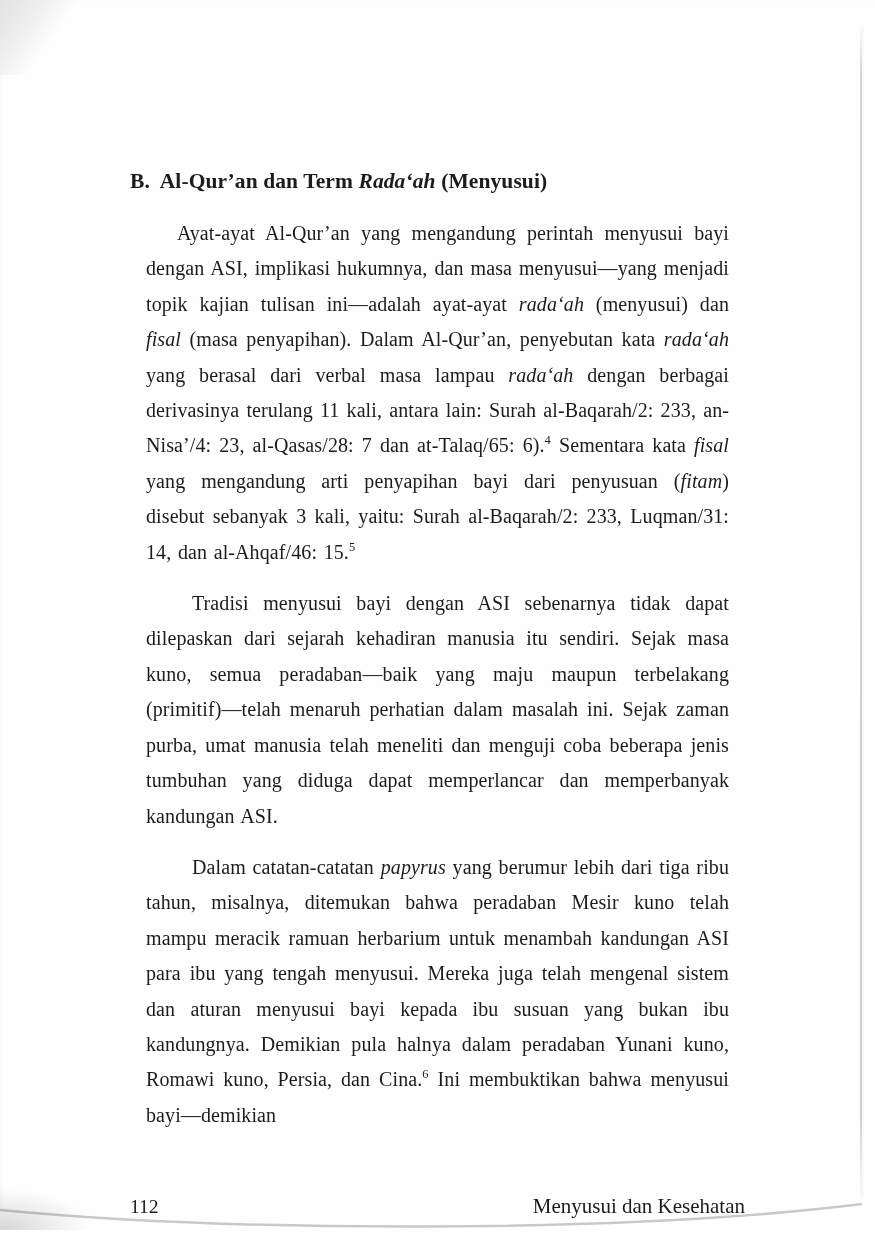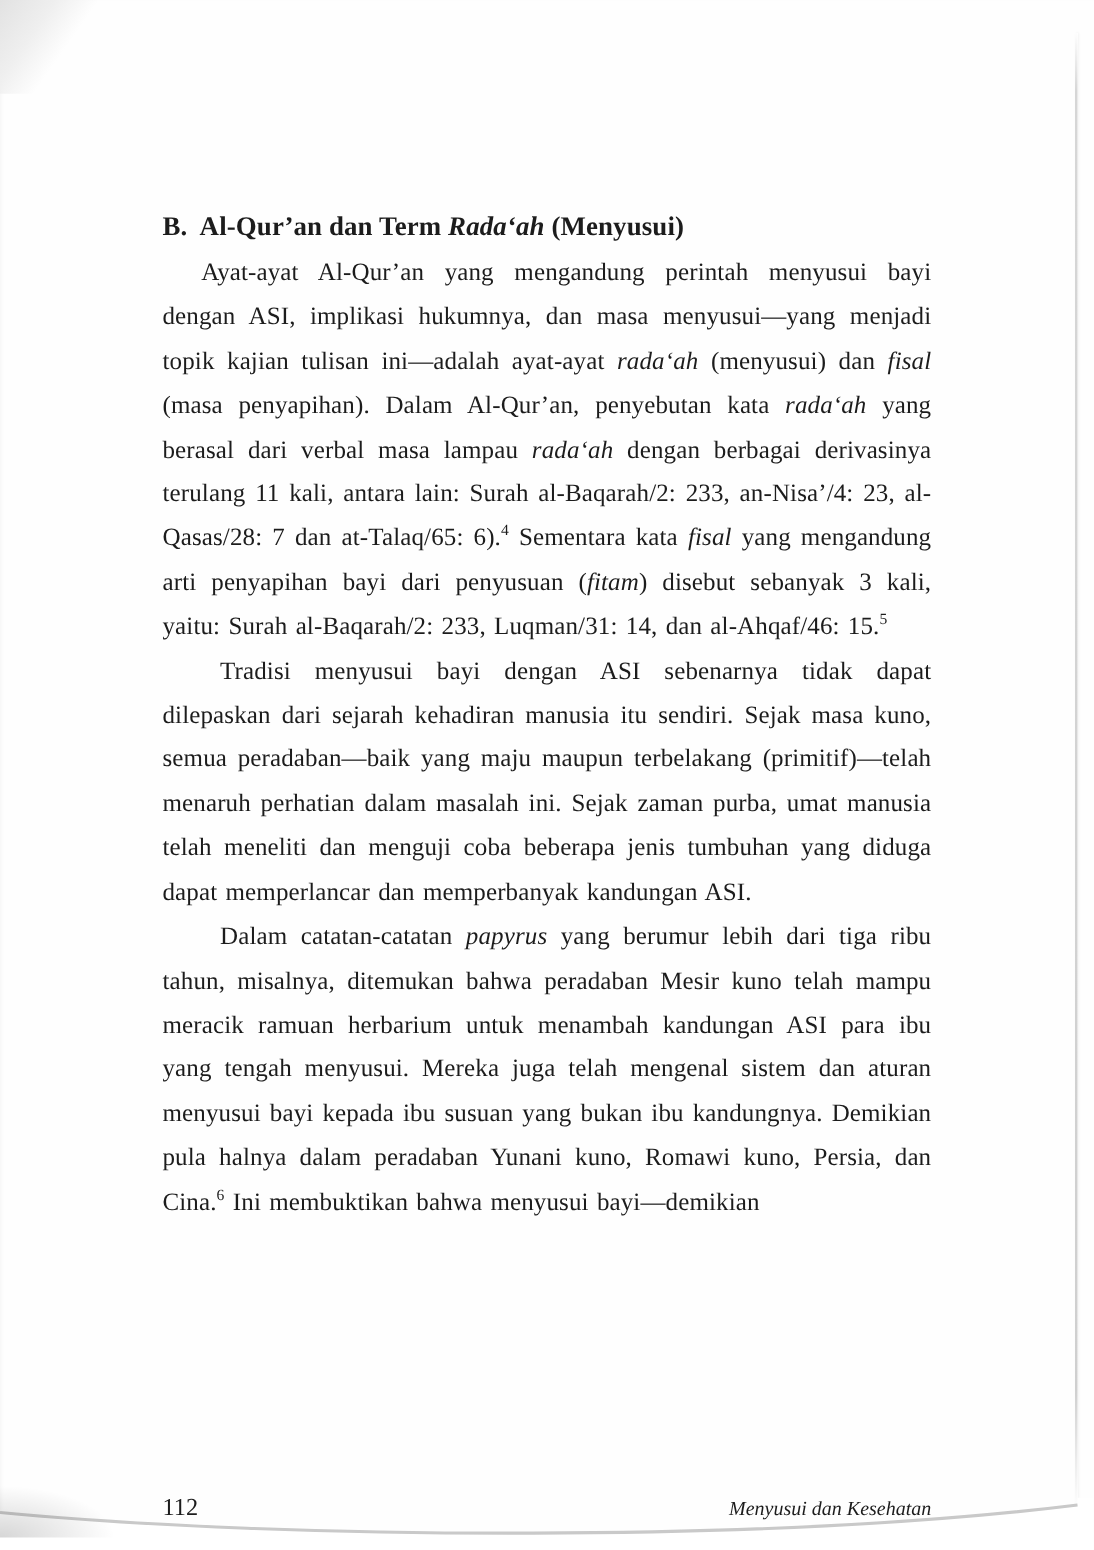--- a/index.html
+++ b/index.html
@@ -60,21 +60,21 @@
   }
   .heading {
     margin: 0 0 1px 0;
     font-size: 21.5px;
     font-weight: 700;
     line-height: 37px;
     letter-spacing: 0.1px;
   }
   .heading .it { font-style: italic; }
   .para {
-    margin: 0;
+    margin: 16px;
     font-size: 20px;
     line-height: 35.4px;
     text-align: justify;
     text-indent: 46px;
     word-spacing: 1.5px;
     letter-spacing: 0.1px;
   }
   .para.indent-sm { text-indent: 31px; }
   .para .it { font-style: italic; }
   sup {
@@ -92,22 +92,21 @@
     top: 1180px;
     display: flex;
     justify-content: space-between;
     align-items: baseline;
   }
   .pagenum {
     font-size: 19.5px;
     margin-top: 16px;
   }
   .running {
-    font-size: 16px;
-    font-style: italic;
+    font-size: 21px;
   }
 </style>
 </head>
 <body>
 
 <div class="page">
 
   <div class="corner-tl"></div>
   <div class="edge-right"></div>
 

